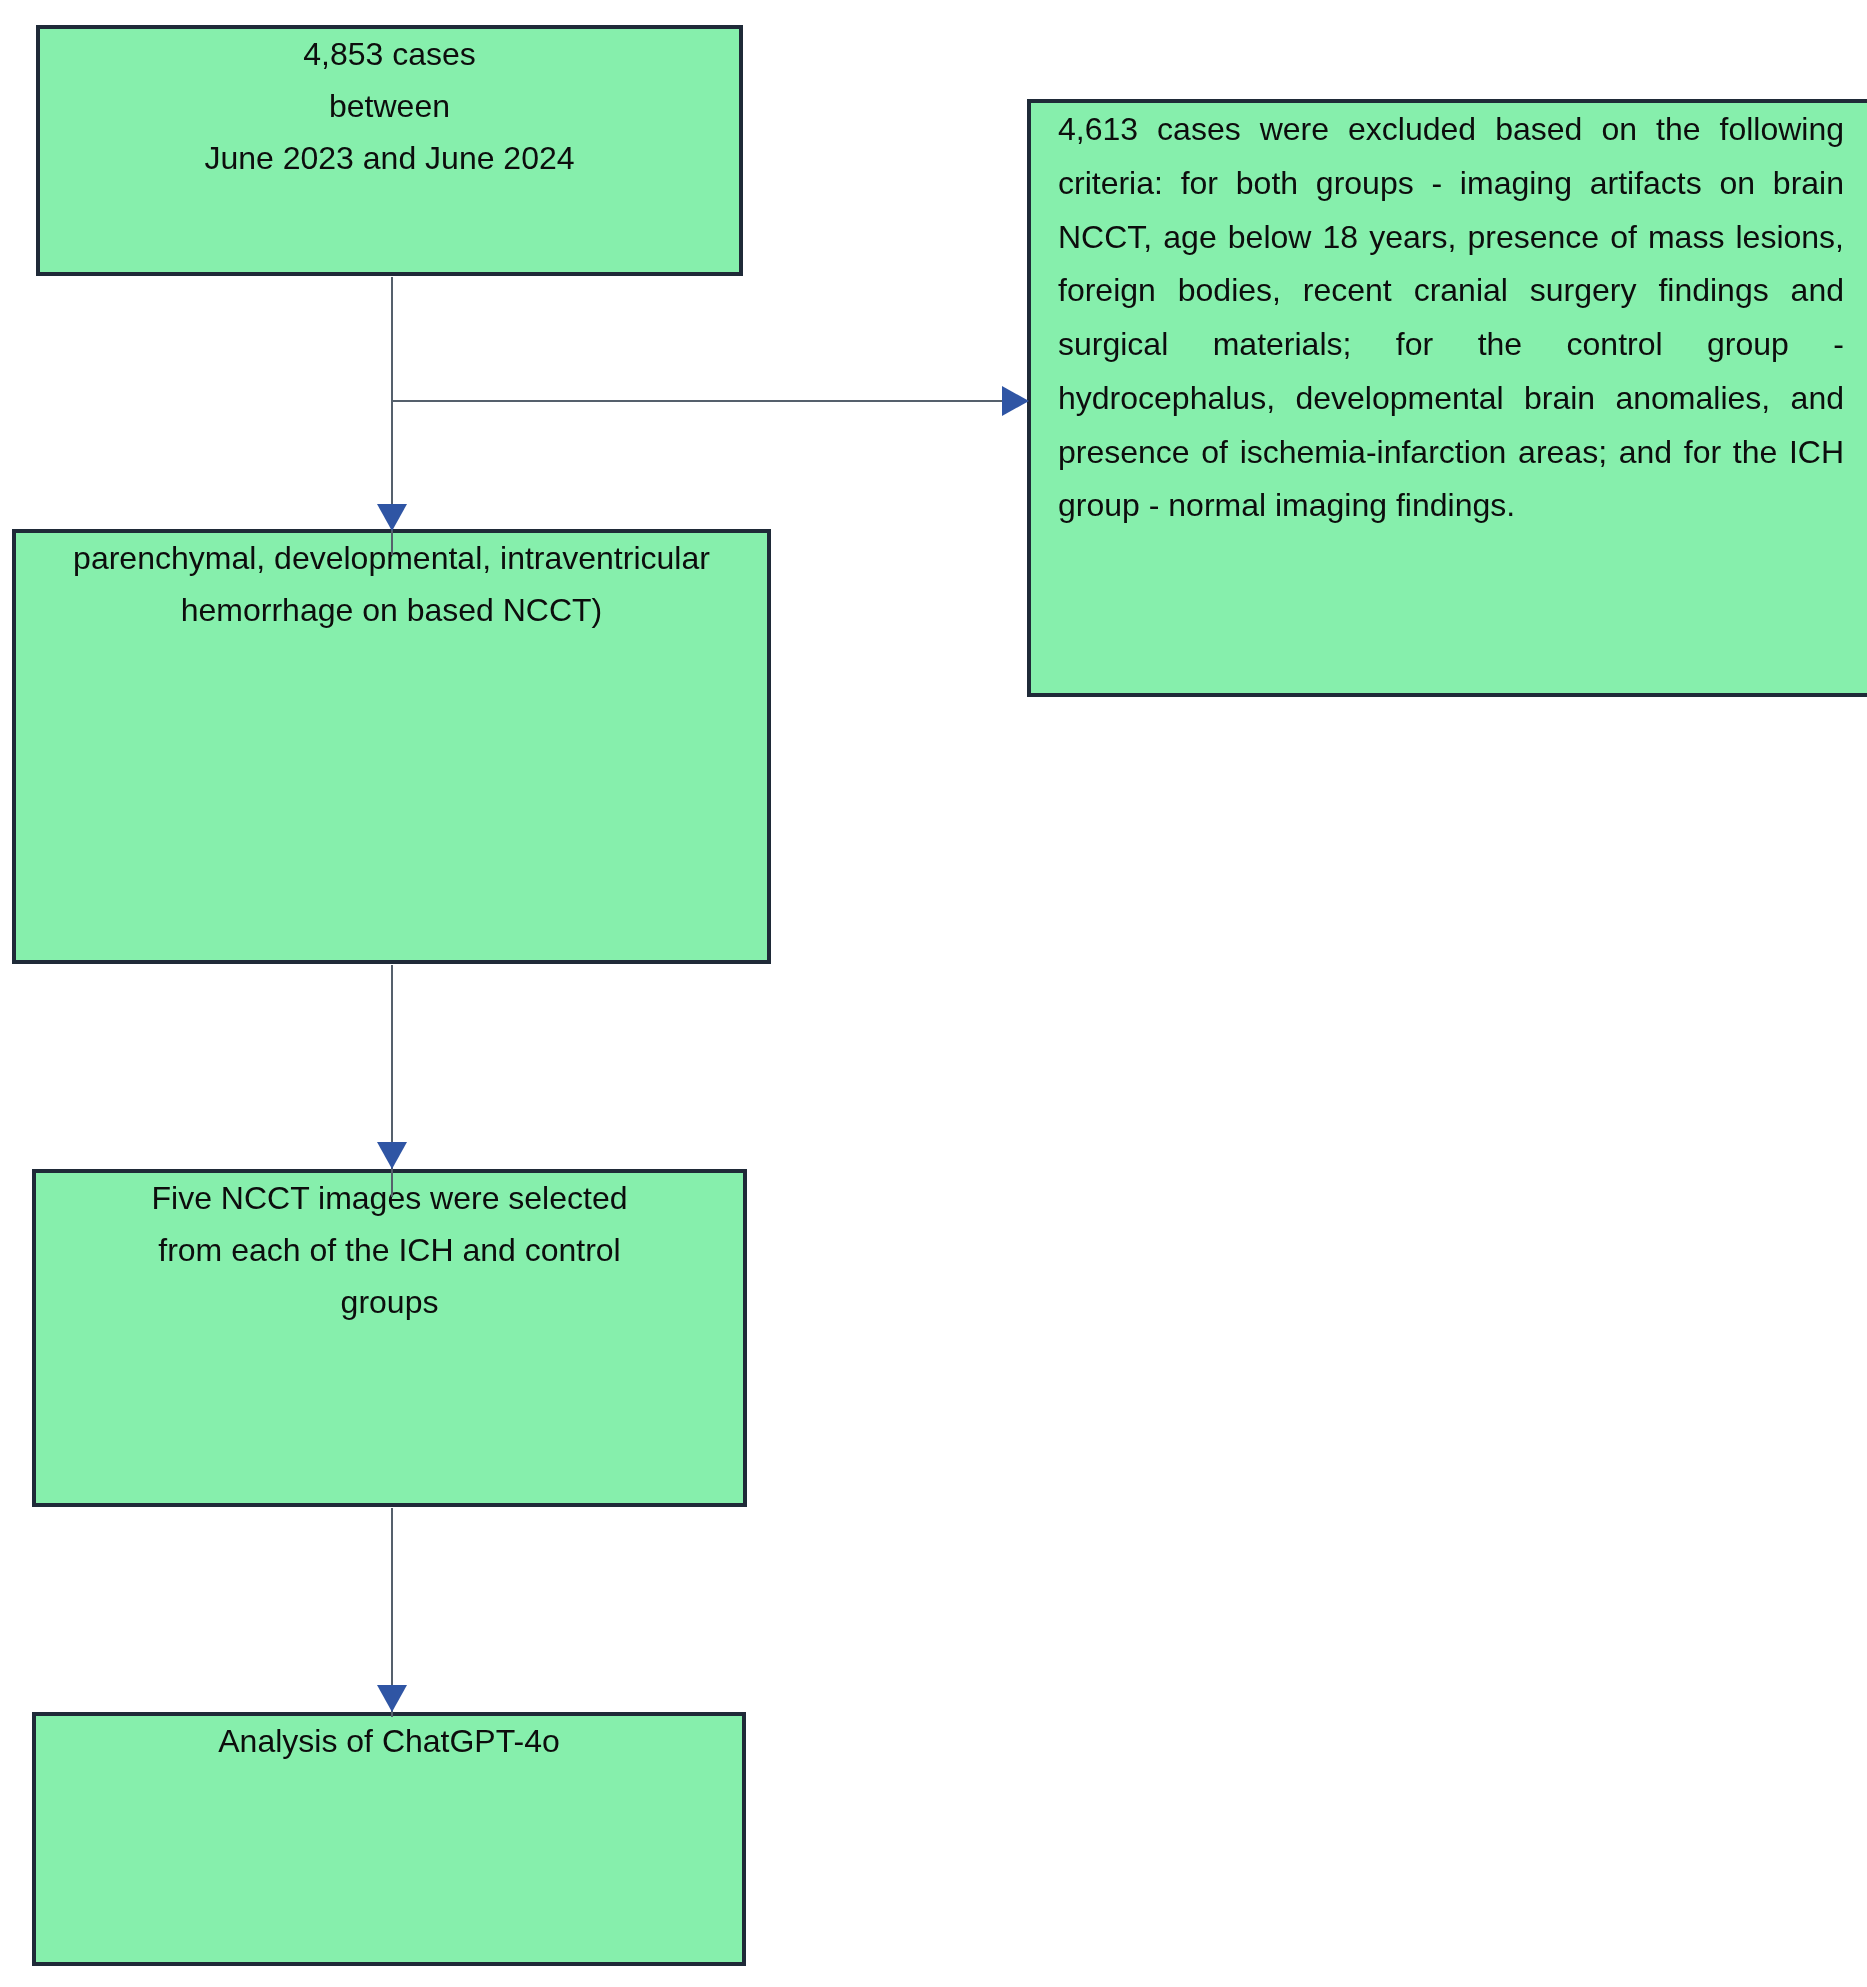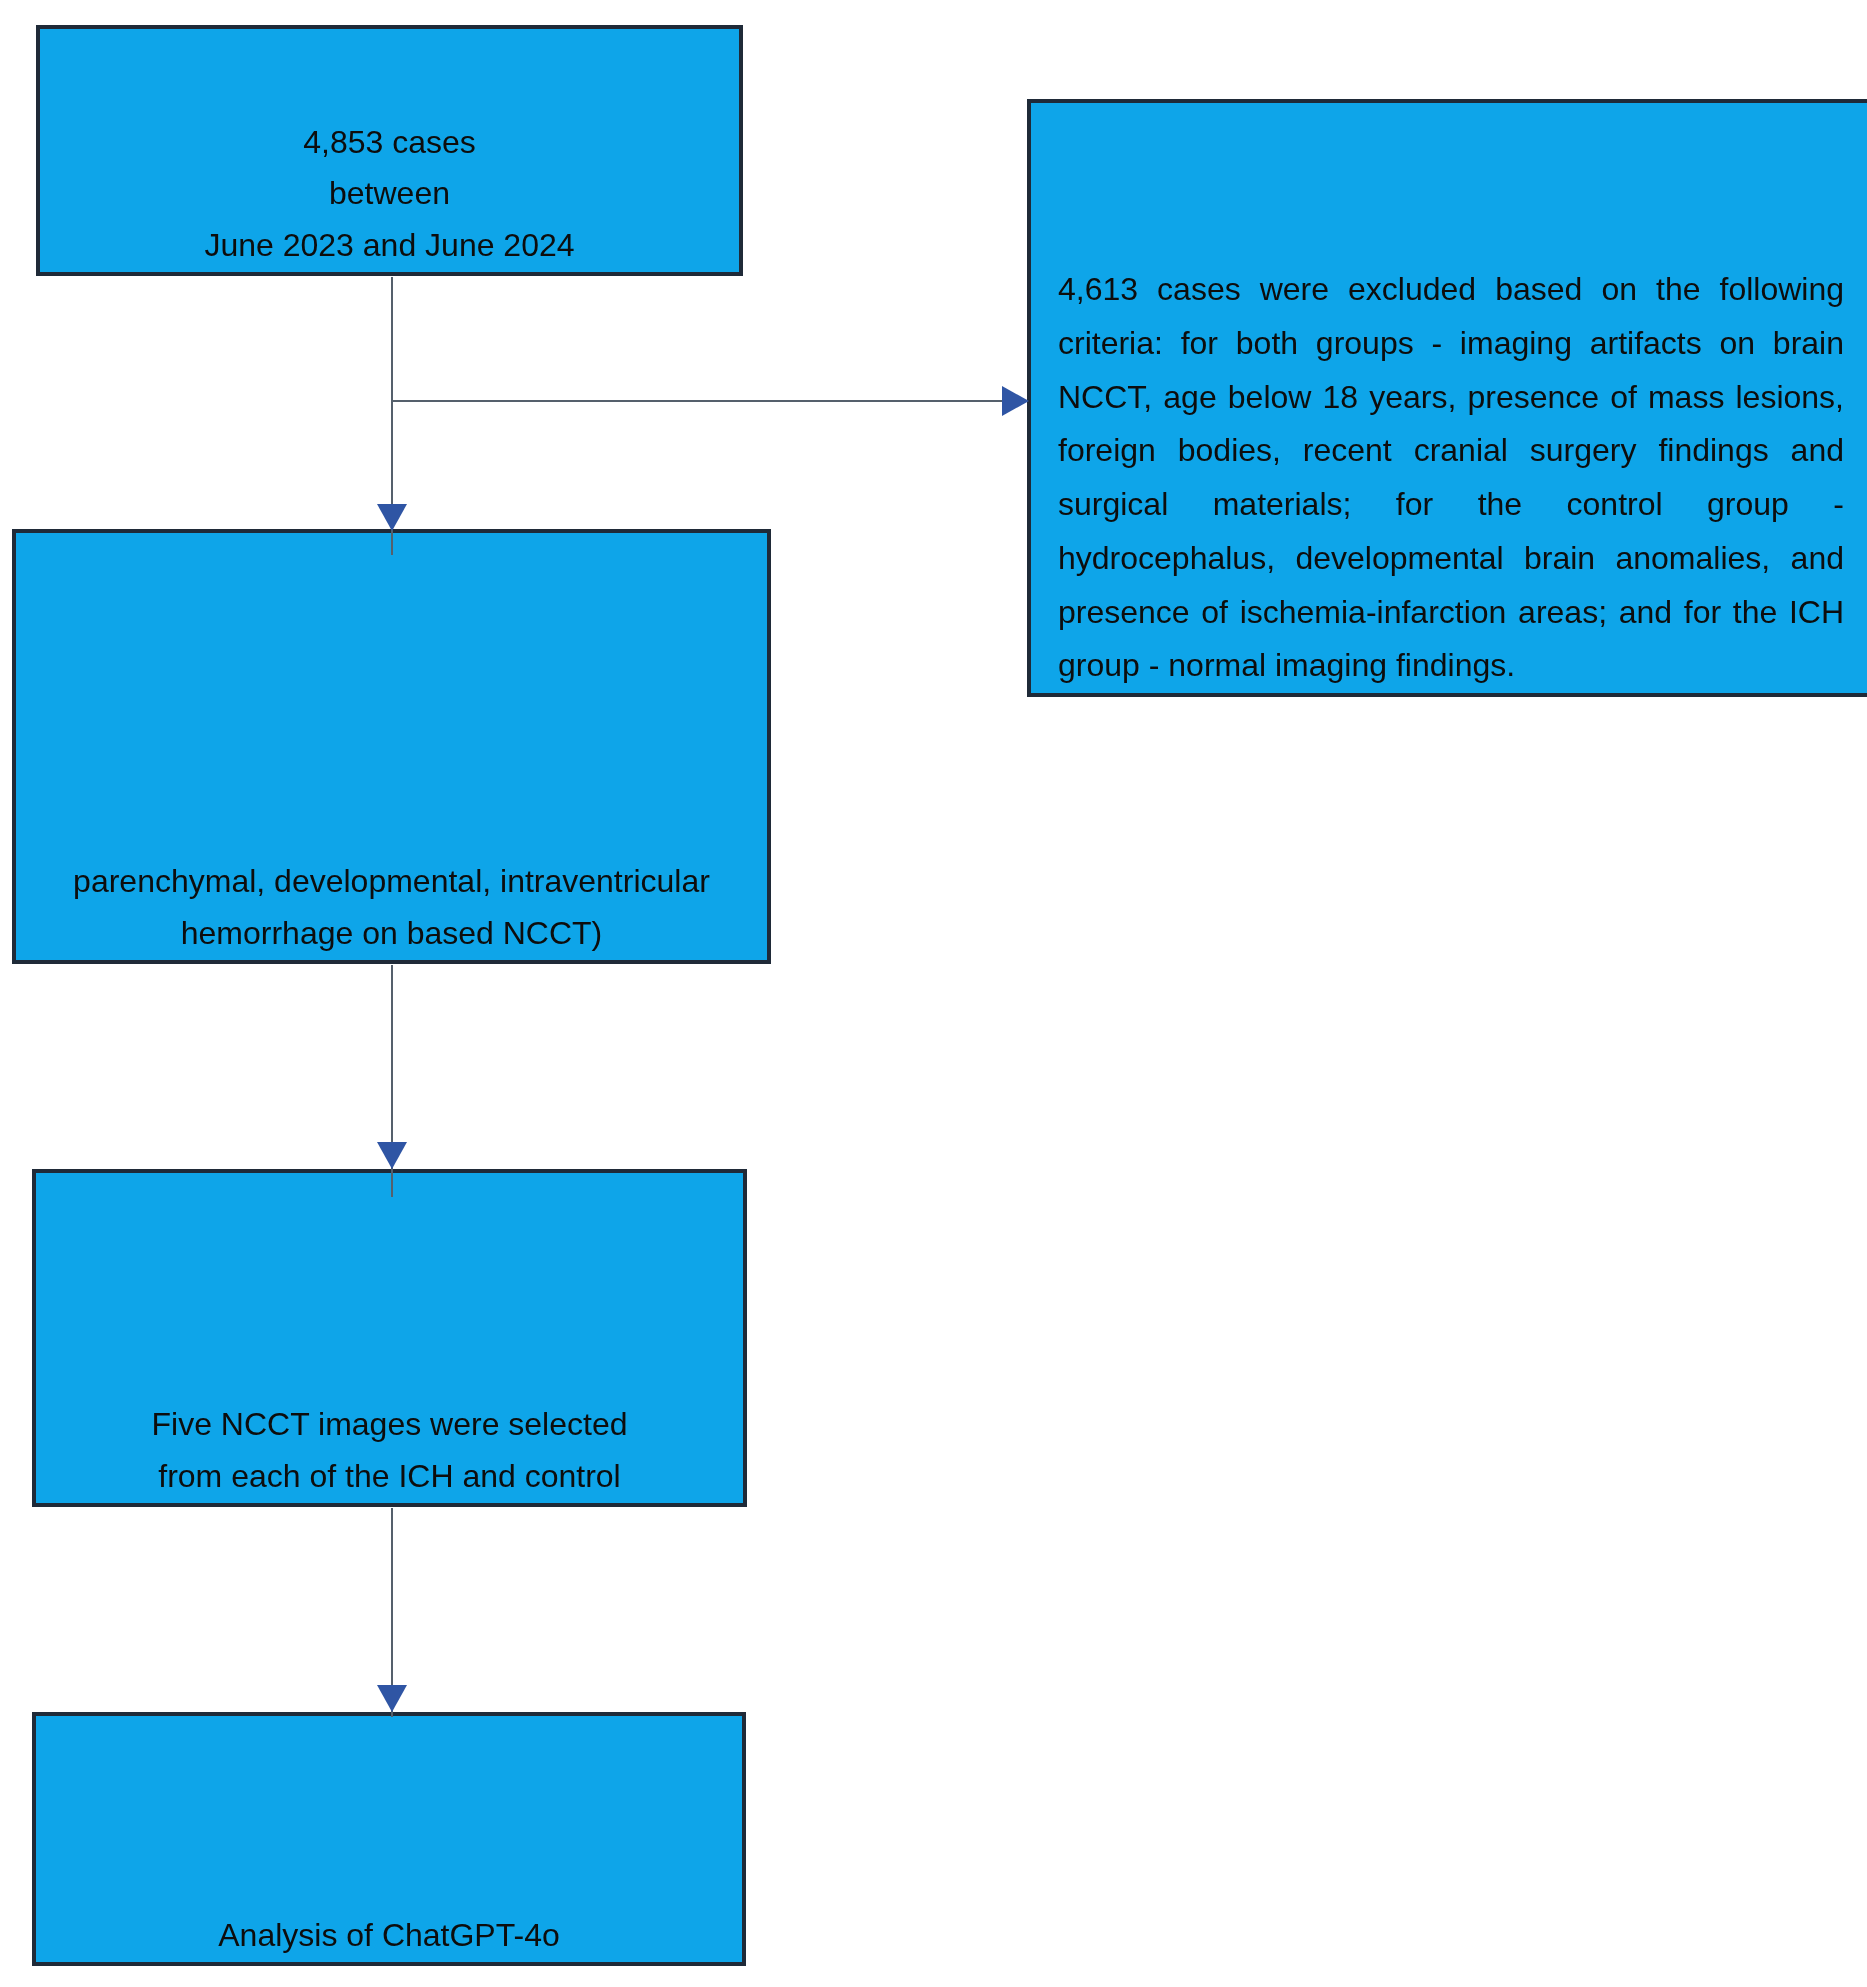--- a/index.html
+++ b/index.html
@@ -13,23 +13,23 @@
     width: 1868px;
     height: 1988px;
     background: #ffffff;
     font-family: "Liberation Sans", sans-serif;
     overflow: hidden;
   }
   .node {
     position: absolute;
     box-sizing: border-box;
     border: 4px solid #1f2a38;
-    background: #0ea5e9;
+    background: #86efac;
     display: flex;
-    align-items: flex-end;
+    align-items: flex-start;
     justify-content: center;
   }
   .node-text {
     font-size: 32px;
     line-height: 1.62;
     color: #0d0d0d;
     width: 100%;
     padding: 0 20.5px;
     box-sizing: border-box;
   }
@@ -104,20 +104,21 @@
     <div class="node-text center-text">
       <div>parenchymal, developmental, intraventricular</div>
       <div>hemorrhage on based NCCT)</div>
     </div>
   </div>
 
   <div class="node" id="box-images">
     <div class="node-text center-text">
       <div>Five NCCT images were selected</div>
       <div>from each of the ICH and control</div>
+      <div>groups</div>
     </div>
   </div>
 
   <div class="node" id="box-analysis">
     <div class="node-text center-text">
       <div>Analysis of ChatGPT-4o</div>
     </div>
   </div>
 
   <div class="conn-v" id="conn1-v"></div>

